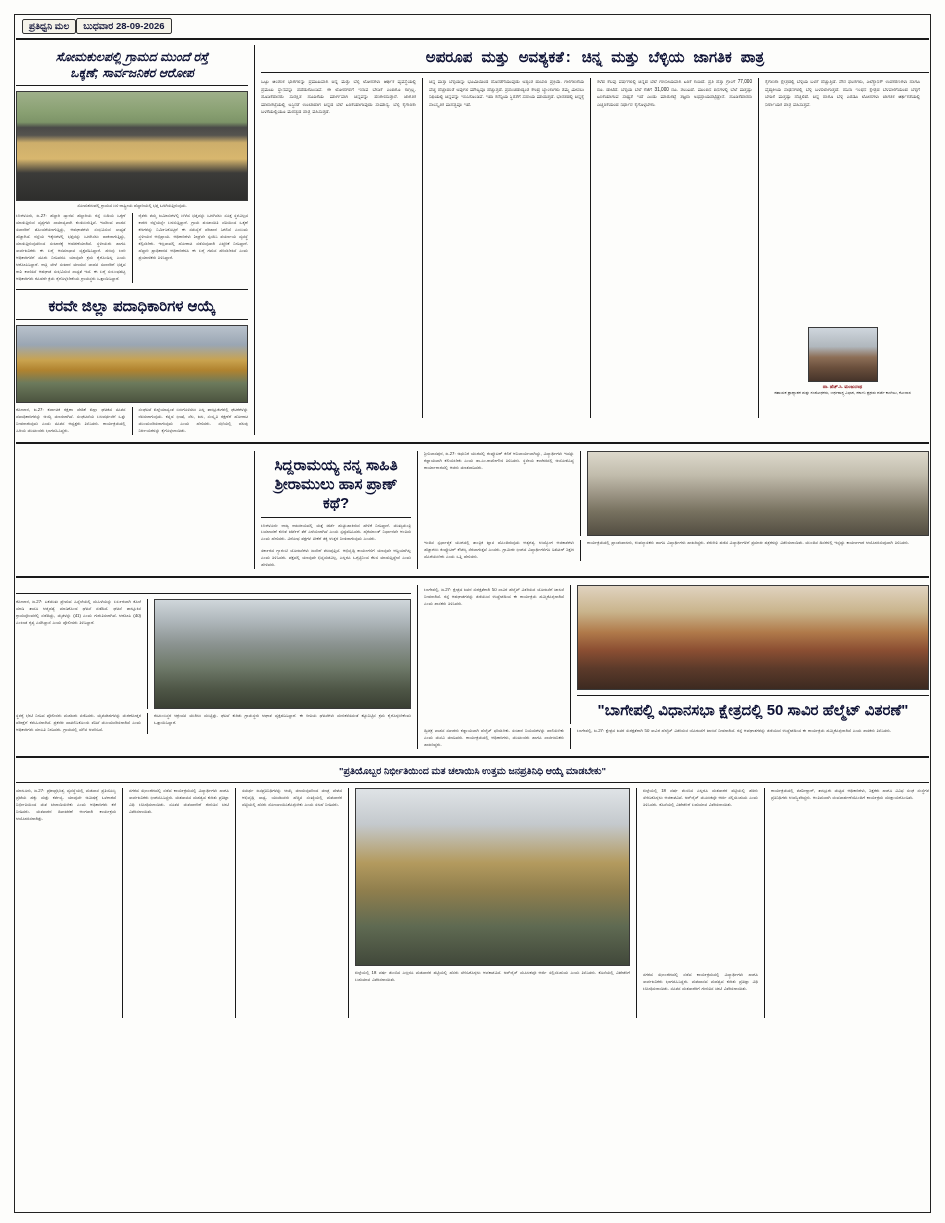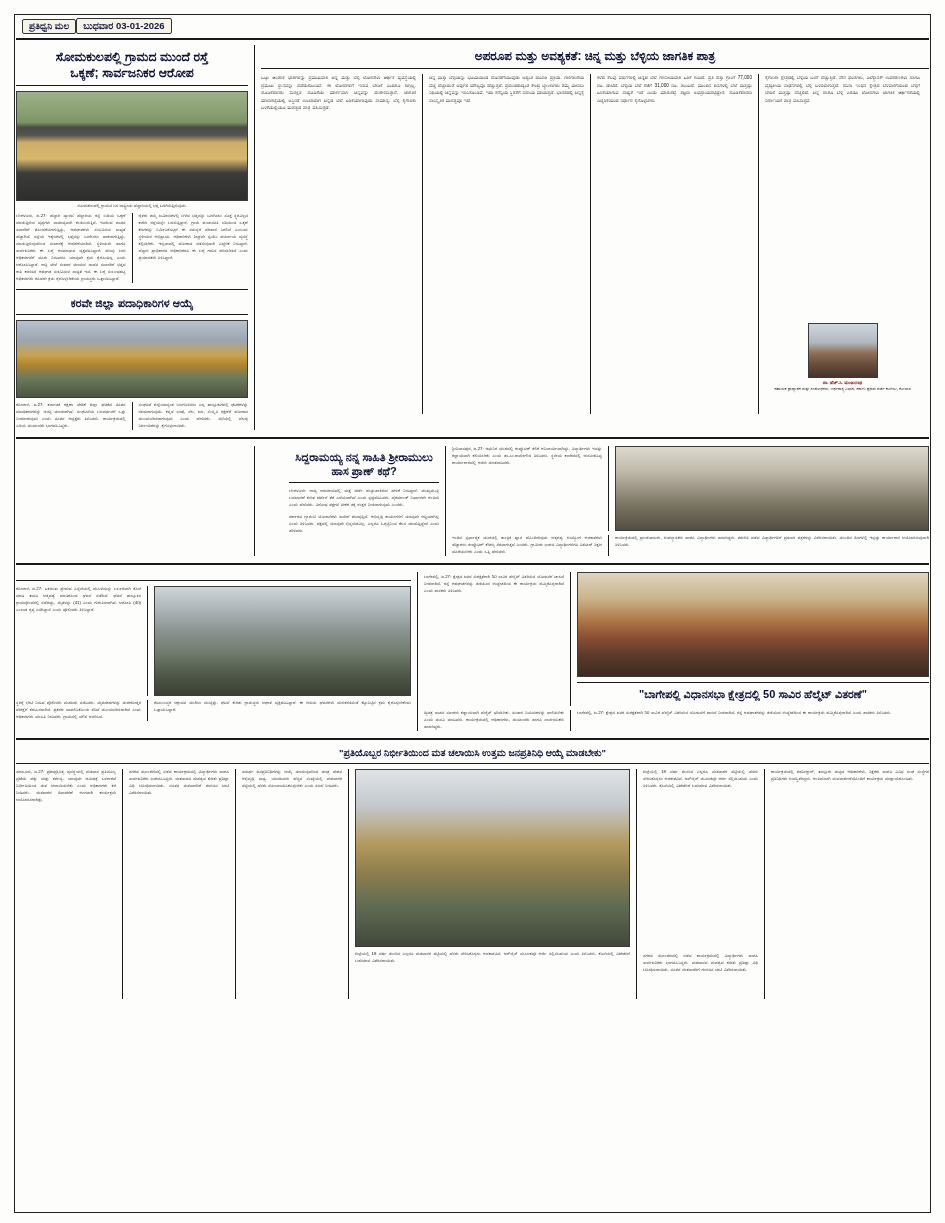--- a/index.html
+++ b/index.html
@@ -52,23 +52,23 @@
   
   .row { display:flex; }
   .vline { width:1px; background:#1a1a1a; margin:0 6px; }
   .hline { height:1px; background:#1a1a1a; margin:6px 0; }
   .hline-thick { height:2px; background:#1a1a1a; margin:7px 0; }
 
   .headline {
     font-weight:bold; color:#0c1033; text-align:center;
     line-height:1.28; margin:4px 0 5px 0;
   }
-  .h-lg { font-size:12px; }
-  .h-md { font-size:12.5px; }
-  .h-sm { font-size:11px; }
+  .h-lg { font-size:15px;font-family:Liberation Mono, monospace; }
+  .h-md { font-size:12.5px;font-style:italic; }
+  .h-sm { font-size:15px; }
 
   .rule-under {
     border-bottom:1px solid #1a1a1a;
     margin-bottom:5px; padding-bottom:4px;
   }
   .rule-over {
     border-top:1px solid #1a1a1a;
     padding-top:4px;
   }
 
@@ -137,21 +137,21 @@
   }
 </style>
 </head>
 <body>
 
 <div class="page">
   <div class="page-border"></div>
 
   <div class="masthead">
     <div class="mast-left">ಪ್ರತಿಧ್ವನಿ ಮಲ</div>
-    <div class="mast-right">ಬುಧವಾರ  03-01-2026</div>
+    <div class="mast-right">ಬುಧವಾರ  28-09-2026</div>
   </div>
 
   <div class="row" style="margin-top:5px;">
 
     <div style="width:232px;">
       <div class="headline h-md rule-under">
         <div>ಸೋಮಕುಲಪಲ್ಲಿ ಗ್ರಾಮದ ಮುಂದೆ ರಸ್ತೆ</div>
         <div>ಒಕ್ಕಣೆ; ಸಾರ್ವಜನಿಕರ ಆರೋಪ</div>
       </div>
       <div class="photo p-road" style="height:110px;"></div>
@@ -197,21 +197,21 @@
   </div>
 
   <div class="hline-thick"></div>
 
   <div class="row">
 
     <div style="width:232px;">
       <div class="col-text" style="height:0;"></div>
     </div>
     <div class="vline"></div>
-    <div style="width:150px;margin-left:28px;">
+    <div style="width:150px;">
       <div class="headline h-sm rule-under">
         <span>ಸಿದ್ದರಾಮಯ್ಯ ನನ್ನ ಸಾಹಿತಿ ಶ್ರೀರಾಮುಲು ಹಾಸ ಪ್ರಾಣ್ ಕಥೆ?</span>
       </div>
       <div class="col-text">ಬೆಂಗಳೂರು: ರಾಜ್ಯ ರಾಜಕೀಯದಲ್ಲಿ ಮತ್ತೆ ಚರ್ಚೆ ಹುಟ್ಟುಹಾಕಿರುವ ಹೇಳಿಕೆ ನೀಡಿದ್ದಾರೆ. ಮುಖ್ಯಮಂತ್ರಿ ಬದಲಾವಣೆ ಕುರಿತ ಚರ್ಚೆಗೆ ತೆರೆ ಎಳೆಯಲಾಗಿದೆ ಎಂದು ಸ್ಪಷ್ಟಪಡಿಸಿದರು. ಹೈಕಮಾಂಡ್ ನಿರ್ಧಾರವೇ ಅಂತಿಮ ಎಂದು ಹೇಳಿದರು. ವಿರೋಧ ಪಕ್ಷಗಳ ಟೀಕೆಗೆ ತಕ್ಕ ಉತ್ತರ ನೀಡಲಾಗುವುದು ಎಂದರು.</div>
       <div style="height:5px;"></div>
       <div class="col-text">ಸರ್ಕಾರದ ಗ್ಯಾರಂಟಿ ಯೋಜನೆಗಳು ಜನರಿಗೆ ತಲುಪುತ್ತಿವೆ. ಅಭಿವೃದ್ಧಿ ಕಾರ್ಯಗಳಿಗೆ ಯಾವುದೇ ಅಡ್ಡಿಯಾಗಿಲ್ಲ ಎಂದು ತಿಳಿಸಿದರು. ಪಕ್ಷದಲ್ಲಿ ಯಾವುದೇ ಭಿನ್ನಮತವಿಲ್ಲ, ಎಲ್ಲರೂ ಒಗ್ಗಟ್ಟಿನಿಂದ ಕೆಲಸ ಮಾಡುತ್ತಿದ್ದೇವೆ ಎಂದು ಹೇಳಿದರು.</div>
     </div>
     <div class="vline"></div>
     <div style="flex:1;">
       <div class="row">

